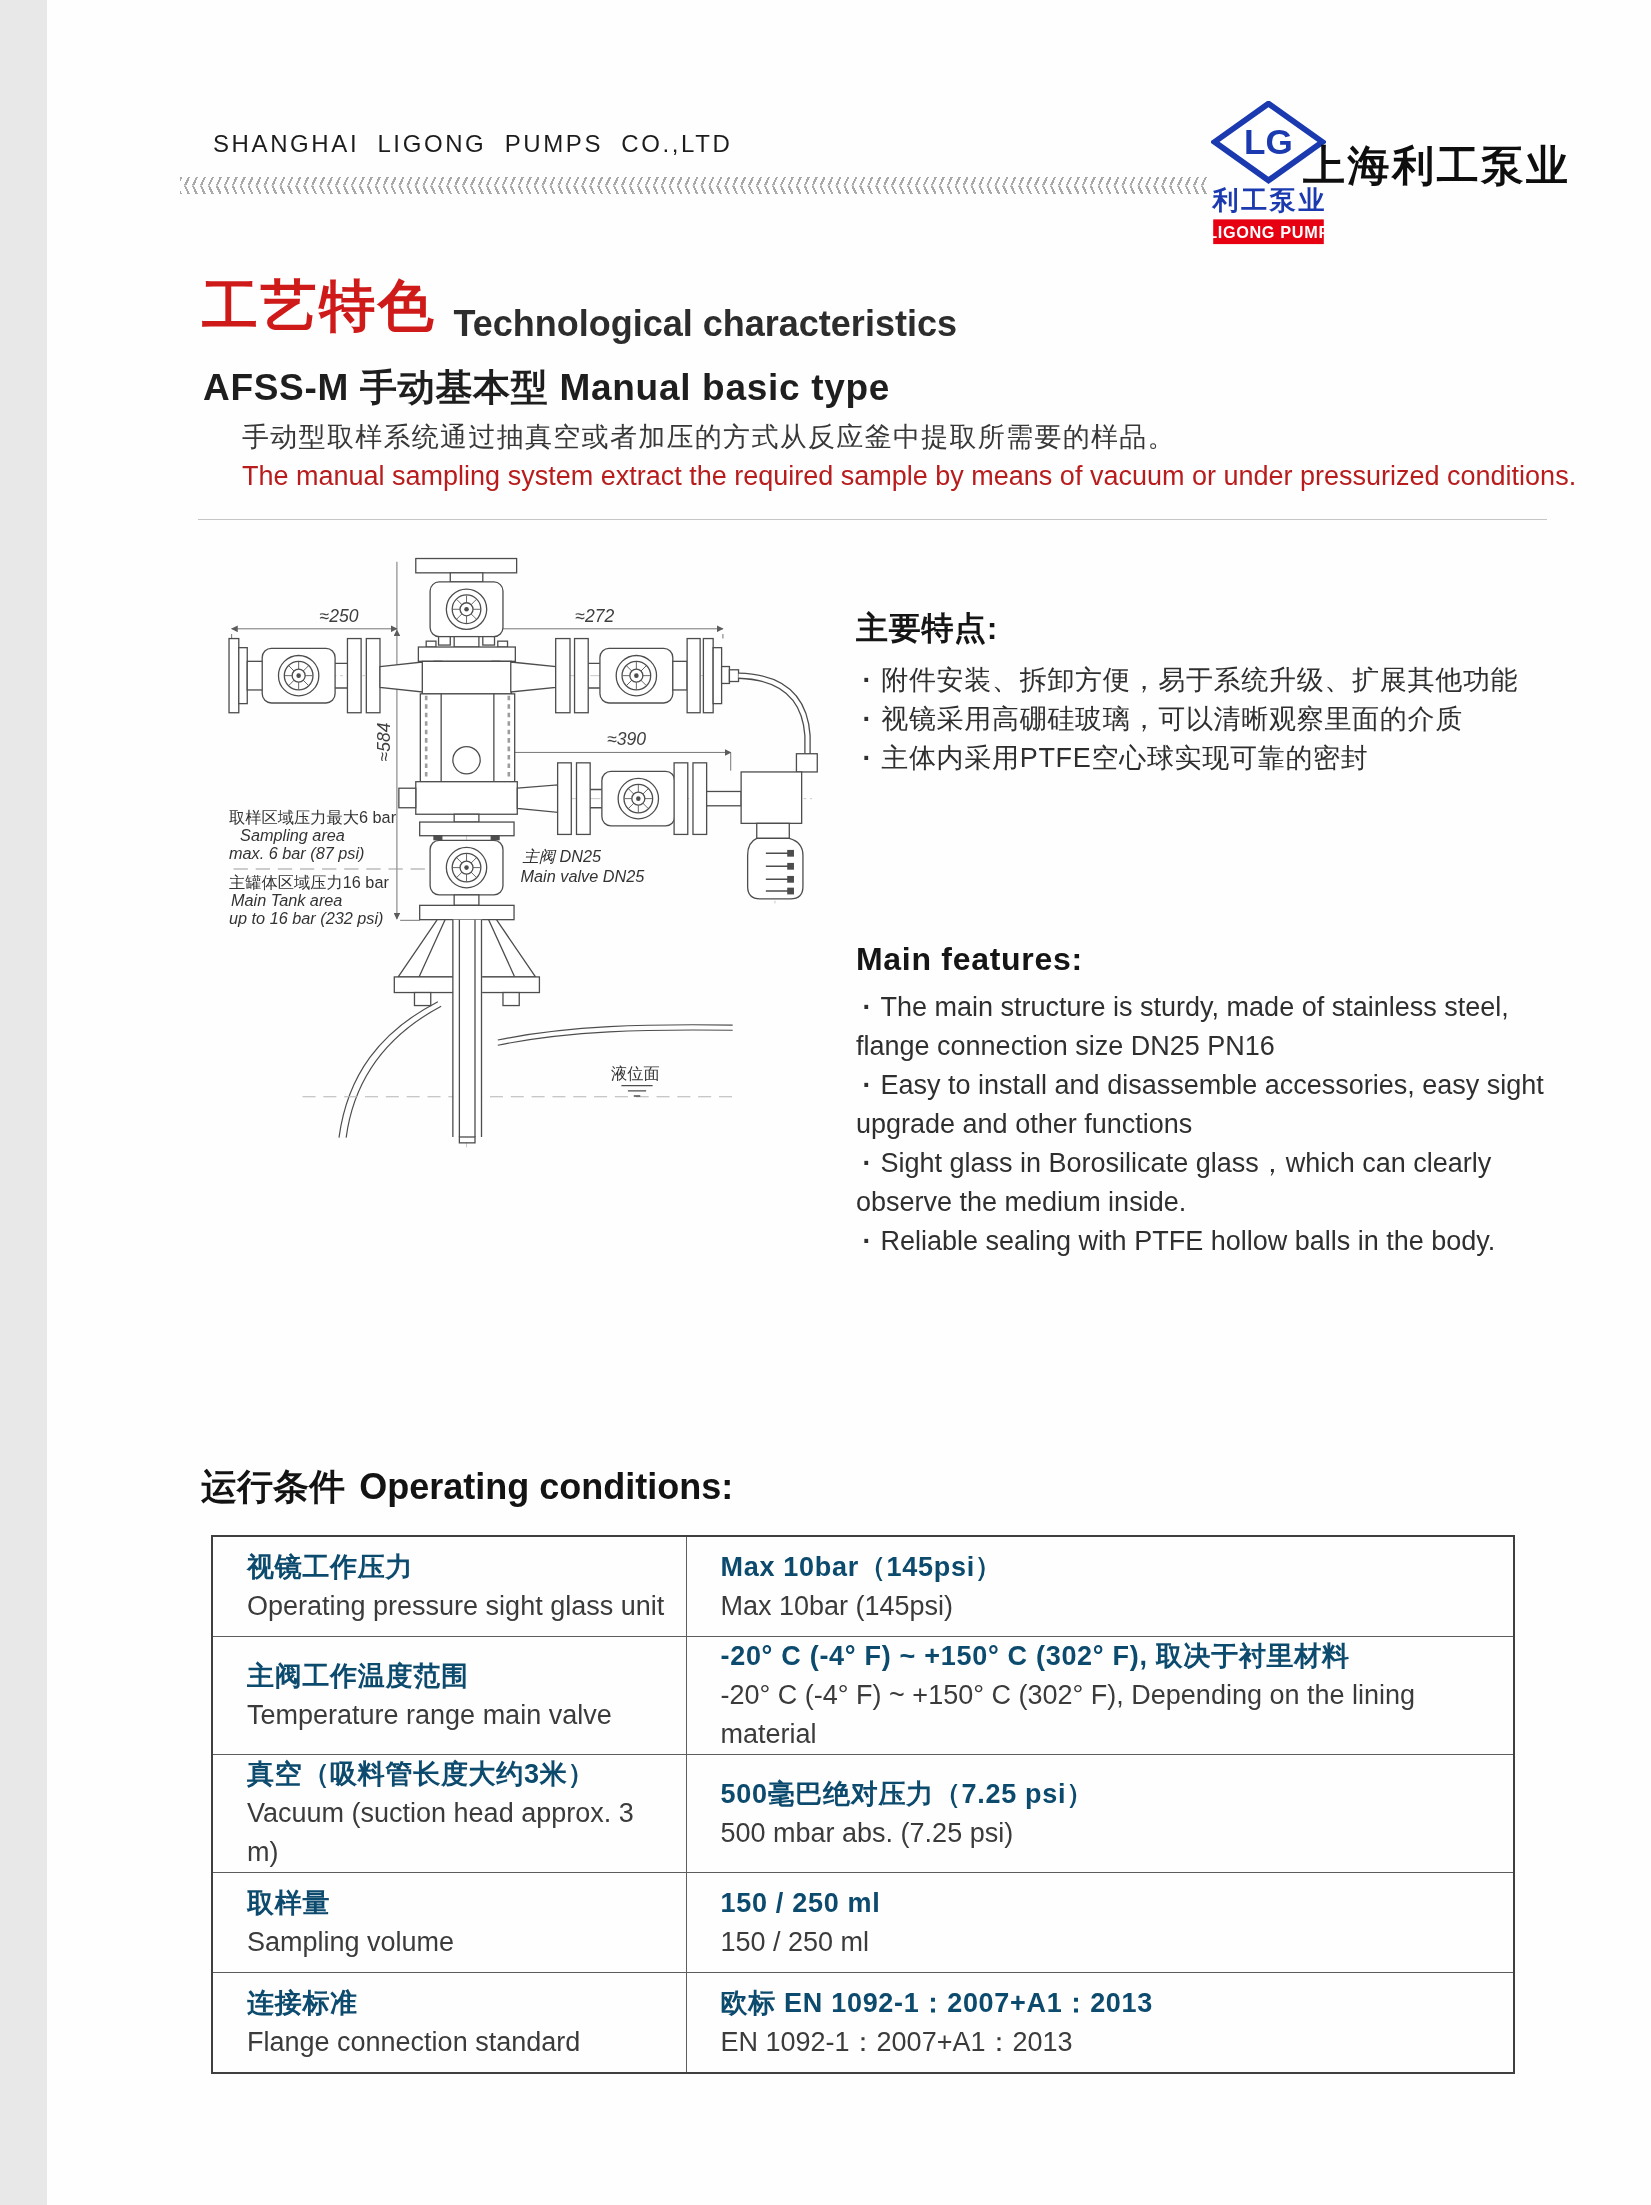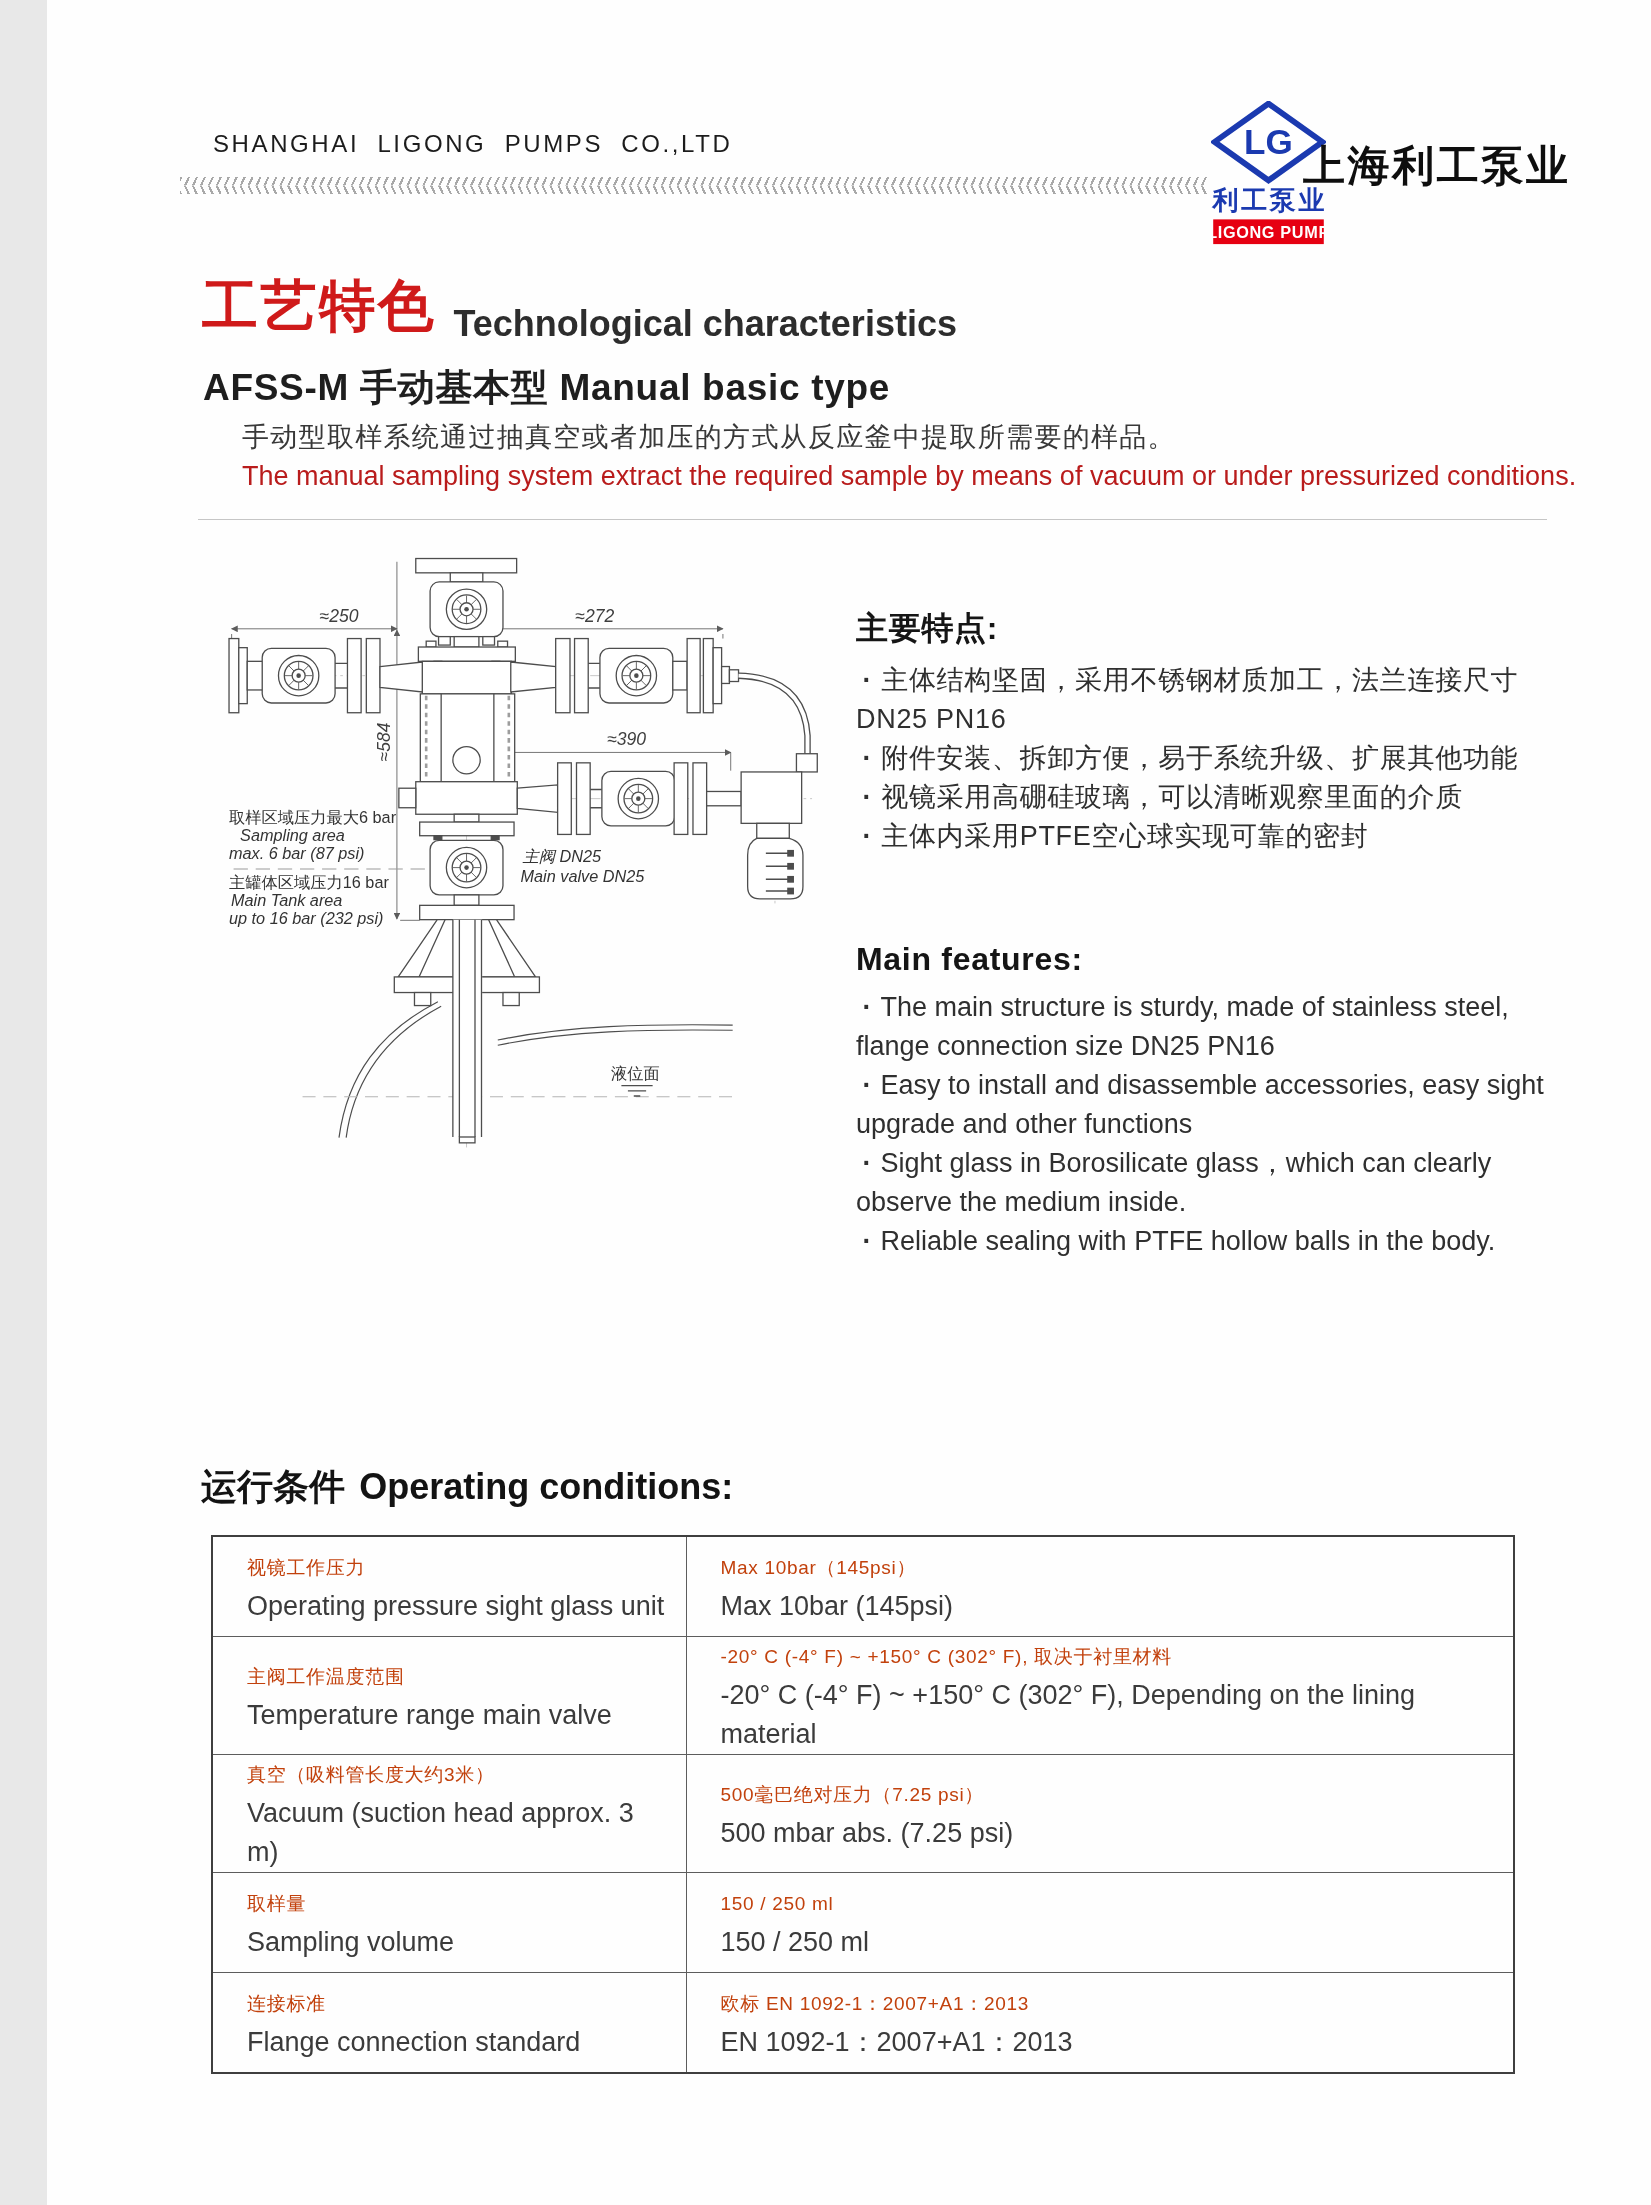--- a/index.html
+++ b/index.html
@@ -36,21 +36,21 @@
   .features-cn{top:607px;}
   .features-cn li{letter-spacing:0.7px;}
   .features-en{top:941px;}
   
   .cond-heading{position:absolute;left:154px;top:1463px;font-size:36px;font-weight:800;color:#131313;}
   .cond-heading .en{margin-left:14.3px;font-weight:700;}
   table.cond{position:absolute;left:164px;top:1535px;width:1304px;border-collapse:collapse;table-layout:fixed;}
   table.cond td{border:1.3px solid #5d5d5d;height:99px;vertical-align:middle;padding:0 13px 0 34px;}
   table.cond{border:2px solid #3f3f3f;}
   table.cond col.c1{width:474px;}
-  td .l1{font-size:19px;color:#c2410c;line-height:39px;letter-spacing:0.7px;}
+  td .l1{font-size:27px;color:#0c4a6e;line-height:39px;letter-spacing:0.7px;font-weight:bold;}
   td .l2{font-size:27px;color:#3b3b3b;line-height:39px;}
   
   .diagram{position:absolute;left:150px;top:539px;}
   .diagram text{font-family:"Liberation Sans","DejaVu Sans",sans-serif;}
   .dimtxt{font-size:27px;font-style:italic;fill:#3f3f3f;}
   .anncn{font-size:25px;fill:#333;}
   .annen{font-size:25px;font-style:italic;fill:#333;}
 </style>
 </head>
 <body>
@@ -241,21 +241,20 @@
     <text class="annen" x="52" y="564">Main Tank area</text>
     <text class="annen" x="49" y="592">up to 16 bar (232 psi)</text>
     <text class="anncn" x="500" y="497" font-style="italic">主阀 DN25</text>
     <text class="annen" x="497" y="527">Main valve DN25</text>
     <text class="anncn" x="636" y="830" font-size="27">液位面</text>
   </svg>
 
   <div class="features features-cn">
     <h3>主要特点:</h3>
     <ul>
-      <li><span class="bullet">·</span><span>主体结构坚固，采用不锈钢材质加工，法兰连接尺寸DN25 PN16</span></li>
       <li><span class="bullet">·</span><span>附件安装、拆卸方便，易于系统升级、扩展其他功能</span></li>
       <li><span class="bullet">·</span><span>视镜采用高硼硅玻璃，可以清晰观察里面的介质</span></li>
       <li><span class="bullet">·</span><span>主体内采用PTFE空心球实现可靠的密封</span></li>
     </ul>
   </div>
 
   <div class="features features-en">
     <h3>Main features:</h3>
     <ul>
       <li><span class="bullet">·</span><span>The main structure is sturdy, made of stainless steel, flange connection size DN25 PN16</span></li>

